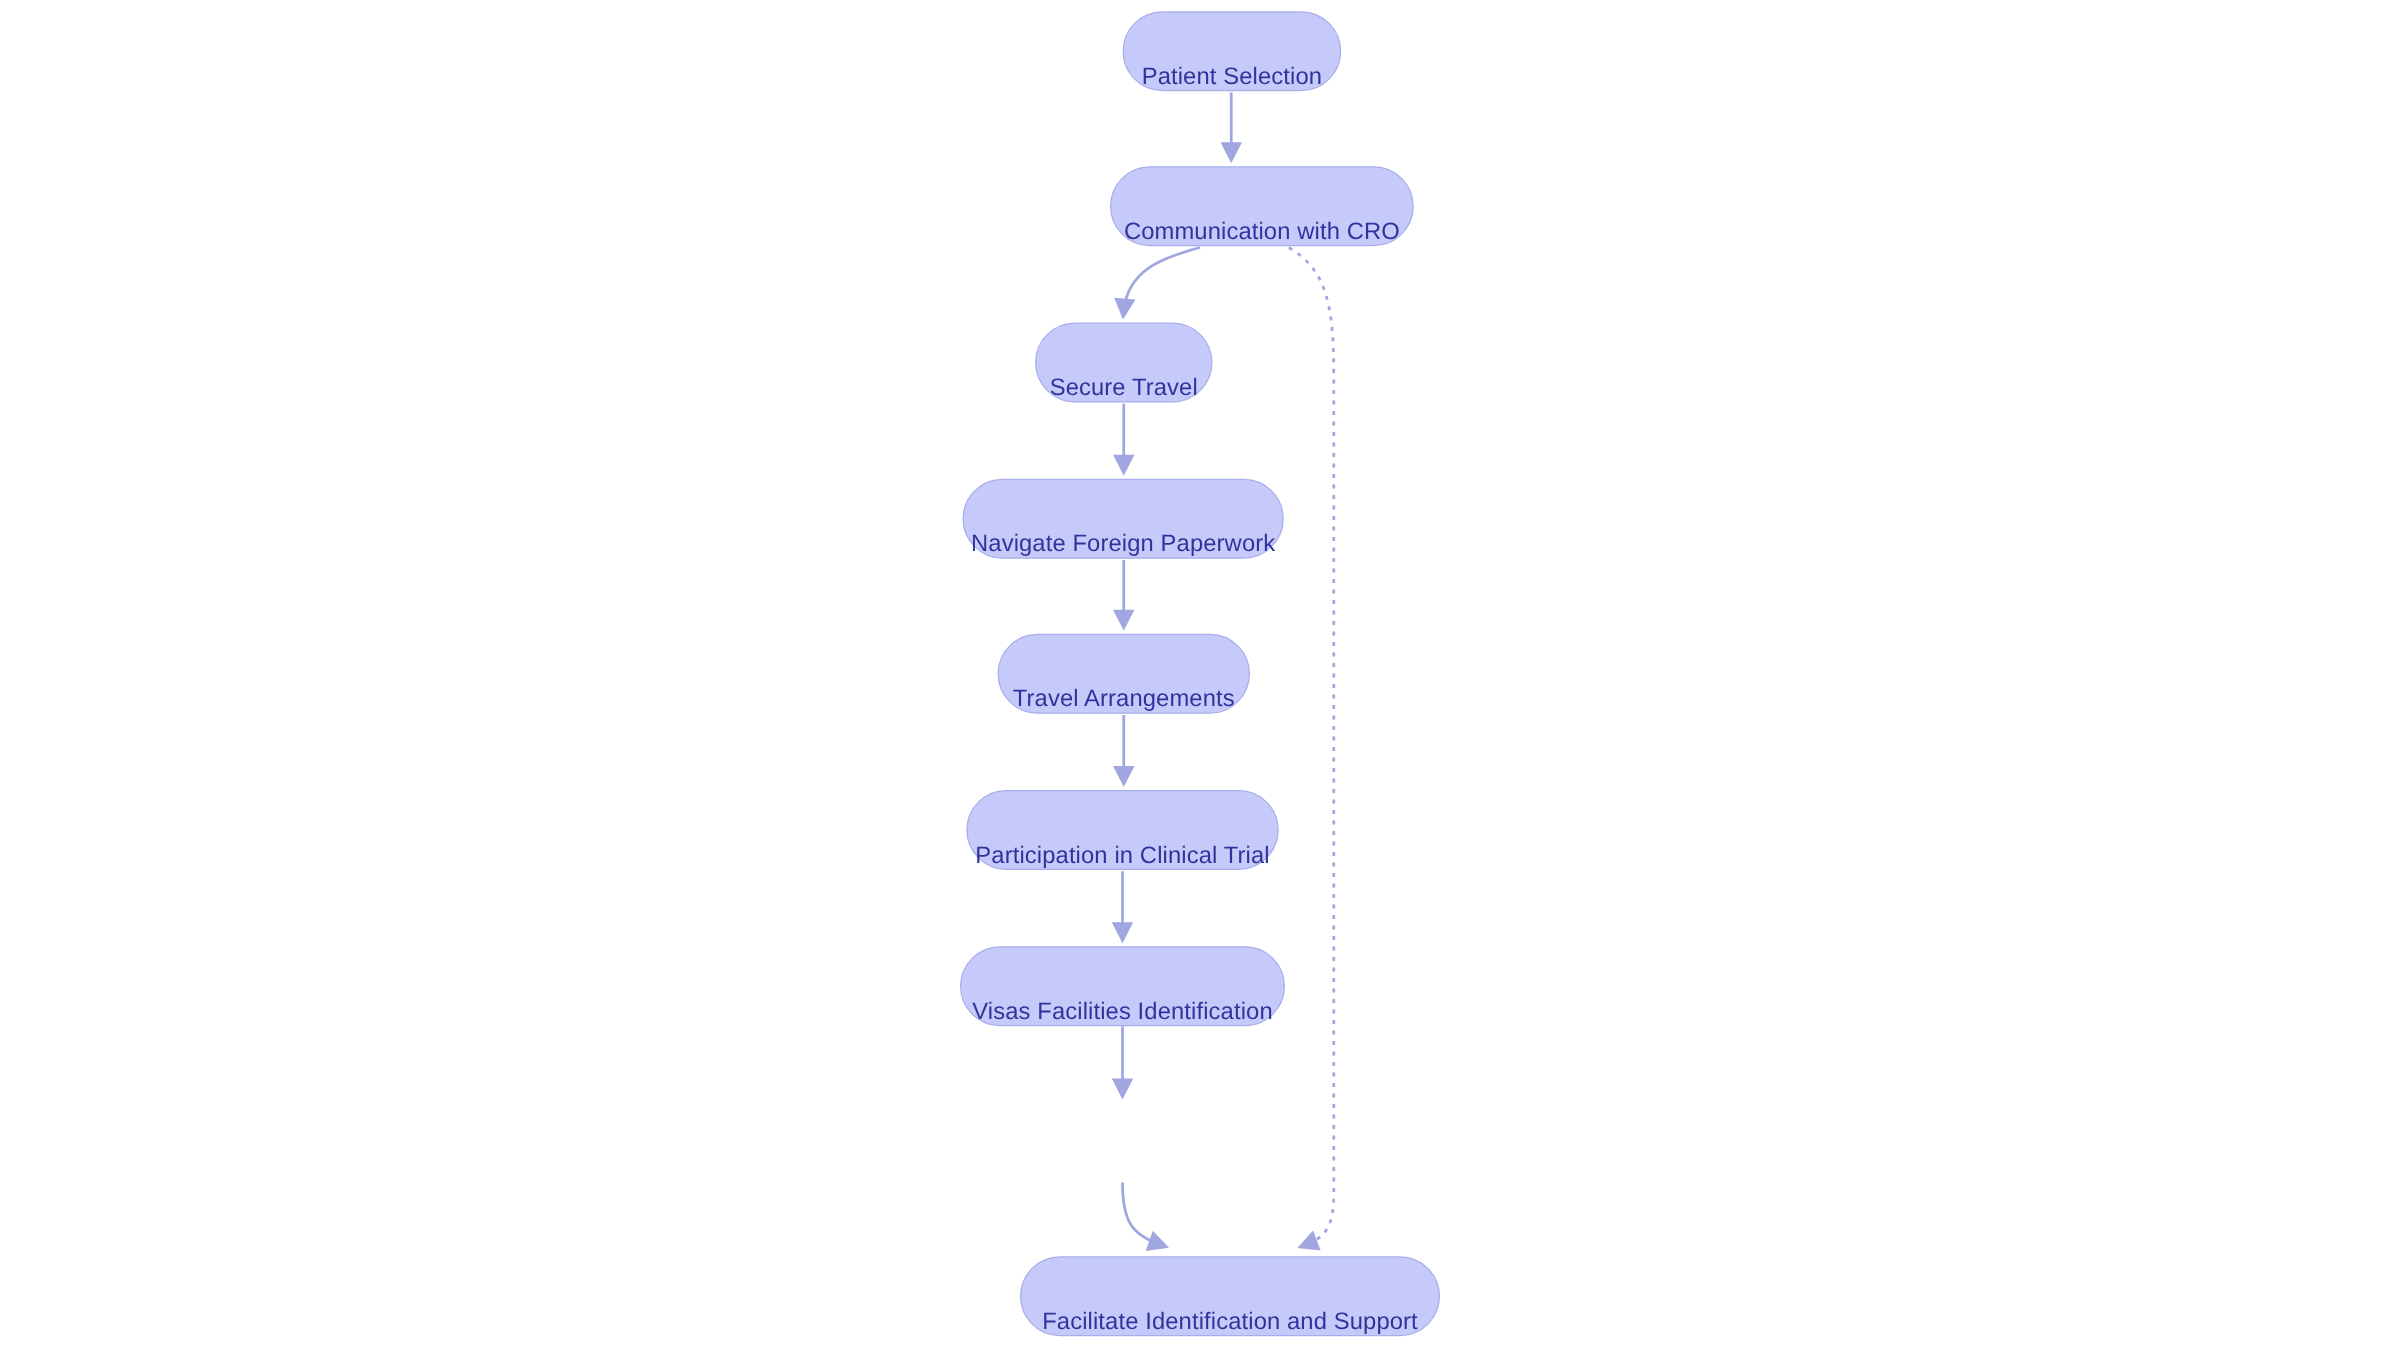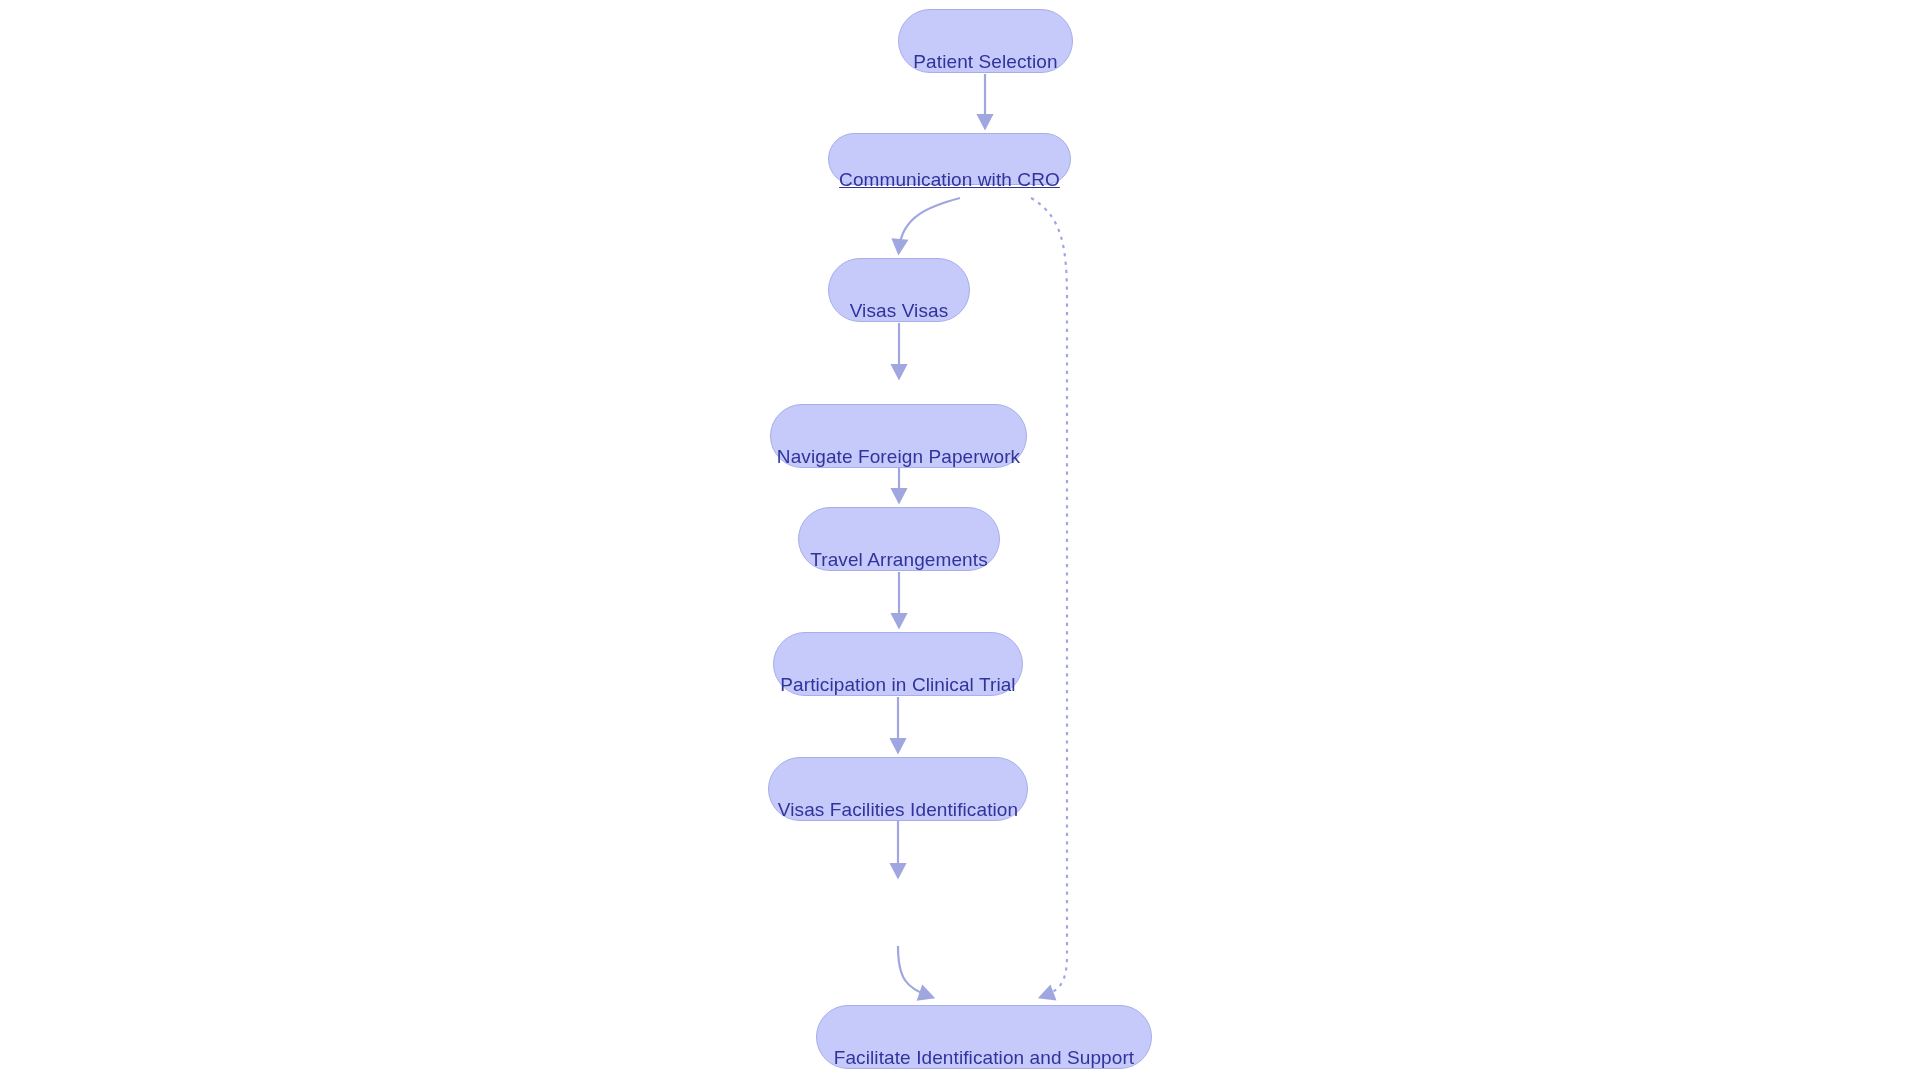--- a/index.html
+++ b/index.html
@@ -81,29 +81,29 @@
 
     <path d="M 898 946 C 898 978, 906 988, 929 996" fill="none" stroke="#9fa6e0" stroke-width="2.2" marker-end="url(#arrowhead)"></path>
 
     <path d="M 1031 198 C 1062 216, 1067 246, 1067 300 L 1067 955 C 1067 982, 1060 990, 1044 996" fill="none" stroke="#9fa6e0" stroke-width="2.2" stroke-dasharray="3.2 5.2" stroke-linecap="butt" marker-end="url(#arrowhead-dashed)"></path>
   </svg>
 
   <div class="node" style="left:898px; top:9px; width:175px; height:64px;">
     <span class="node-label">Patient Selection</span>
   </div>
 
-  <div class="node" style="left:828px; top:133px; width:243px; height:52px;text-decoration:underline;">
+  <div class="node" style="left:888px; top:133px; width:243px; height:64px;">
     <span class="node-label">Communication with CRO</span>
   </div>
 
   <div class="node" style="left:828px; top:258px; width:142px; height:64px;">
-    <span class="node-label">Visas Visas</span>
+    <span class="node-label">Secure Travel</span>
   </div>
 
-  <div class="node" style="left:770px; top:404px; width:257px; height:64px;text-align:center;">
+  <div class="node" style="left:770px; top:383px; width:257px; height:64px;text-align:center;">
     <span class="node-label">Navigate Foreign Paperwork</span>
   </div>
 
   <div class="node" style="left:798px; top:507px; width:202px; height:64px;">
     <span class="node-label">Travel Arrangements</span>
   </div>
 
   <div class="node" style="left:773px; top:632px; width:250px; height:64px;">
     <span class="node-label">Participation in Clinical Trial</span>
   </div>

